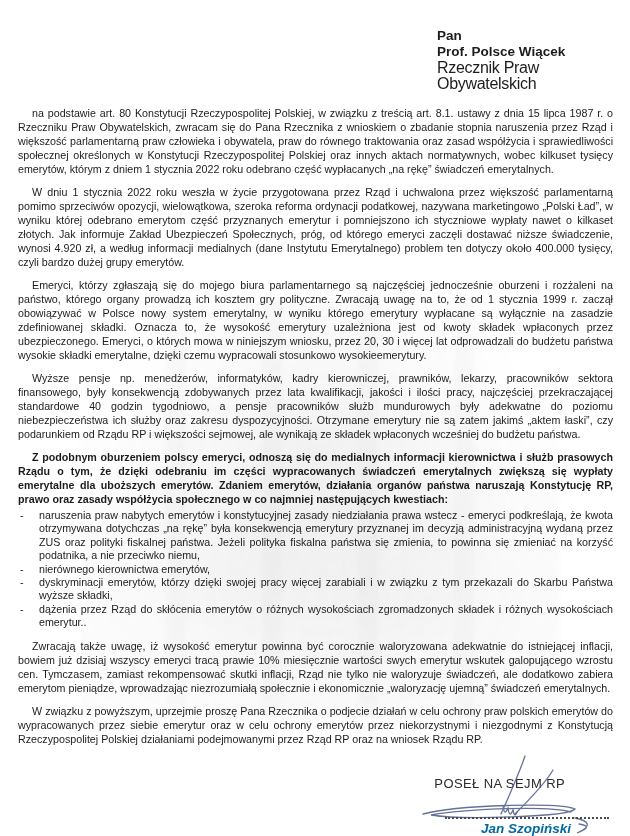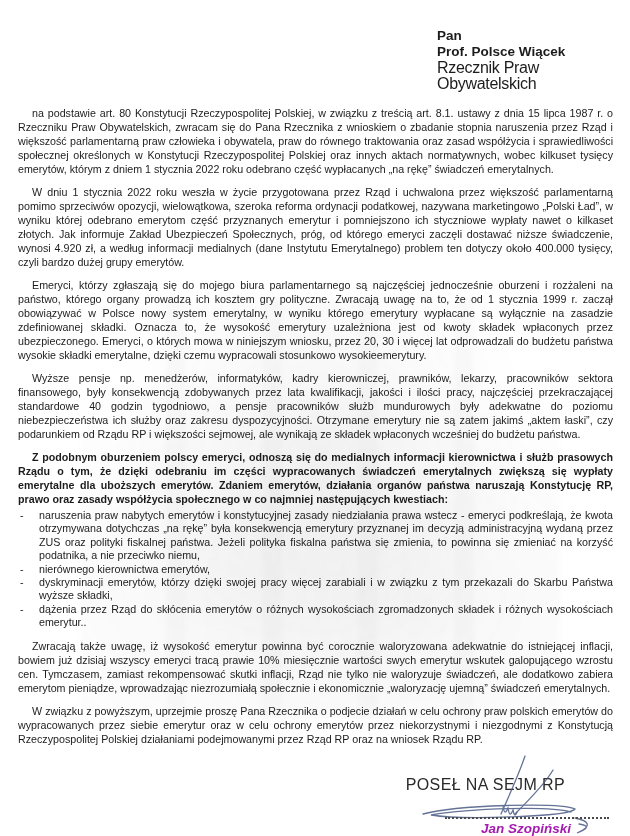--- a/index.html
+++ b/index.html
@@ -66,42 +66,42 @@
   }
 
   .sig-area {
     position: relative;
     height: 76px;
     margin-top: 14px;
   }
   .sig-title {
     position: absolute;
     right: 48px; top: 16px;
-    font-size: 16px;
+    font-size: 13px;
     letter-spacing: 0.4px;
     color: #2a2a2a;
   }
   .sig-scribble {
     position: absolute;
     right: 2px; top: -6px;
     width: 210px; height: 82px;
   }
   .sig-dotline {
     position: absolute;
     right: 4px; bottom: 17px;
     width: 164px;
     border-bottom: 2px dotted #4a4a4a;
   }
   .sig-name {
     position: absolute;
     right: 42px; bottom: 0px;
     font-size: 13.5px;
     font-weight: bold;
     font-style: italic;
-    color: #a21caf;
+    color: #0369a1;
   }
 </style>
 </head>
 <body>
 
 <div class="page">
   <div class="watermark"></div>
 
   <div class="content">
 

